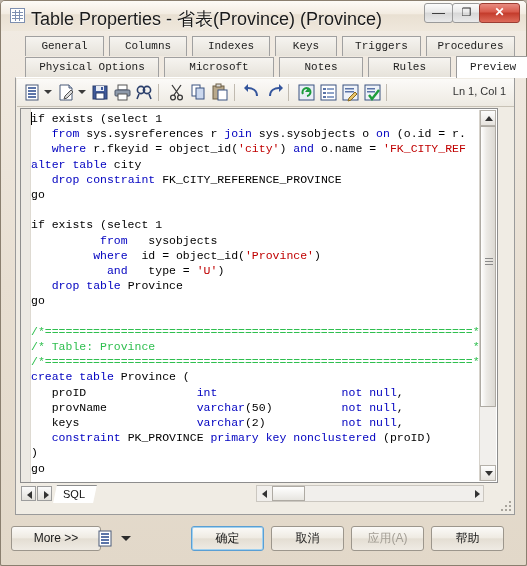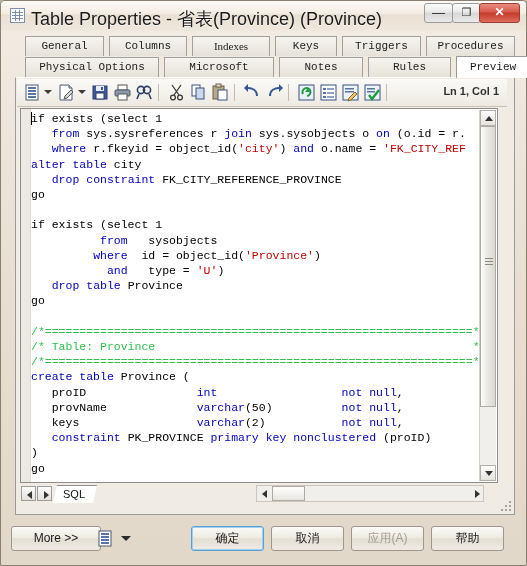--- a/index.html
+++ b/index.html
@@ -71,24 +71,23 @@
   
   #panel{
     position:absolute;left:14px;top:76px;width:500px;height:438px;
     box-sizing:border-box;
     background:#f0ece4;
     border:1px solid #9a9a9a;
     border-top:1px solid #ffffff;
   }
   
   #toolbar{
-    position:absolute;left:1px;top:1px;right:7px;height:27px;
+    position:absolute;left:1px;top:1px;right:0;height:27px;
     background:linear-gradient(to bottom,#fbfaf8 0%,#eeeae2 100%);
     border-bottom:1px solid #c8c2b6;
-    font-weight:bold;
   }
   .tb{position:absolute;top:4px;width:19px;height:19px;cursor:default;}
   .tbsep{position:absolute;top:5px;width:1px;height:17px;background:#c0bab0;}
   .tbarrow{position:absolute;top:11px;width:7px;height:5px;}
   .tbarrow:after{
     content:"";position:absolute;left:0;top:0;
     border-left:4px solid transparent;border-right:4px solid transparent;
     border-top:4px solid #3b3b3b;
   }
   #lncol{
@@ -233,21 +232,21 @@
     </div>
     <div class="wbtn" id="btn-close">
       <span>✕</span>
     </div>
   </div>
 
   <div id="tabstrip">
     <div class="tabrow" id="row1">
         <div class="tab" style="left: 0px; width: 79px;"><span>General</span></div>
         <div class="tab" style="left: 84px; width: 78px;"><span>Columns</span></div>
-        <div class="tab" style="left: 167px; width: 78px; font-family: Liberation Serif, serif;"><span>Indexes</span></div>
+        <div class="tab" style="left: 167px; width: 78px;"><span>Indexes</span></div>
         <div class="tab" style="left: 250px; width: 62px;"><span>Keys</span></div>
         <div class="tab" style="left: 317px; width: 79px;"><span>Triggers</span></div>
         <div class="tab" style="left: 401px; width: 89px;"><span>Procedures</span></div>
       </div>
     <div class="tabrow" id="row2">
         <div class="tab" style="left: 0px; width: 134px;"><span>Physical Options</span></div>
         <div class="tab" style="left: 139px; width: 110px;"><span>Microsoft</span></div>
         <div class="tab" style="left: 254px; width: 84px;"><span>Notes</span></div>
         <div class="tab" style="left: 343px; width: 83px;"><span>Rules</span></div>
         <div class="tab active" style="left: 431px; width: 74px;"><span>Preview</span></div>

